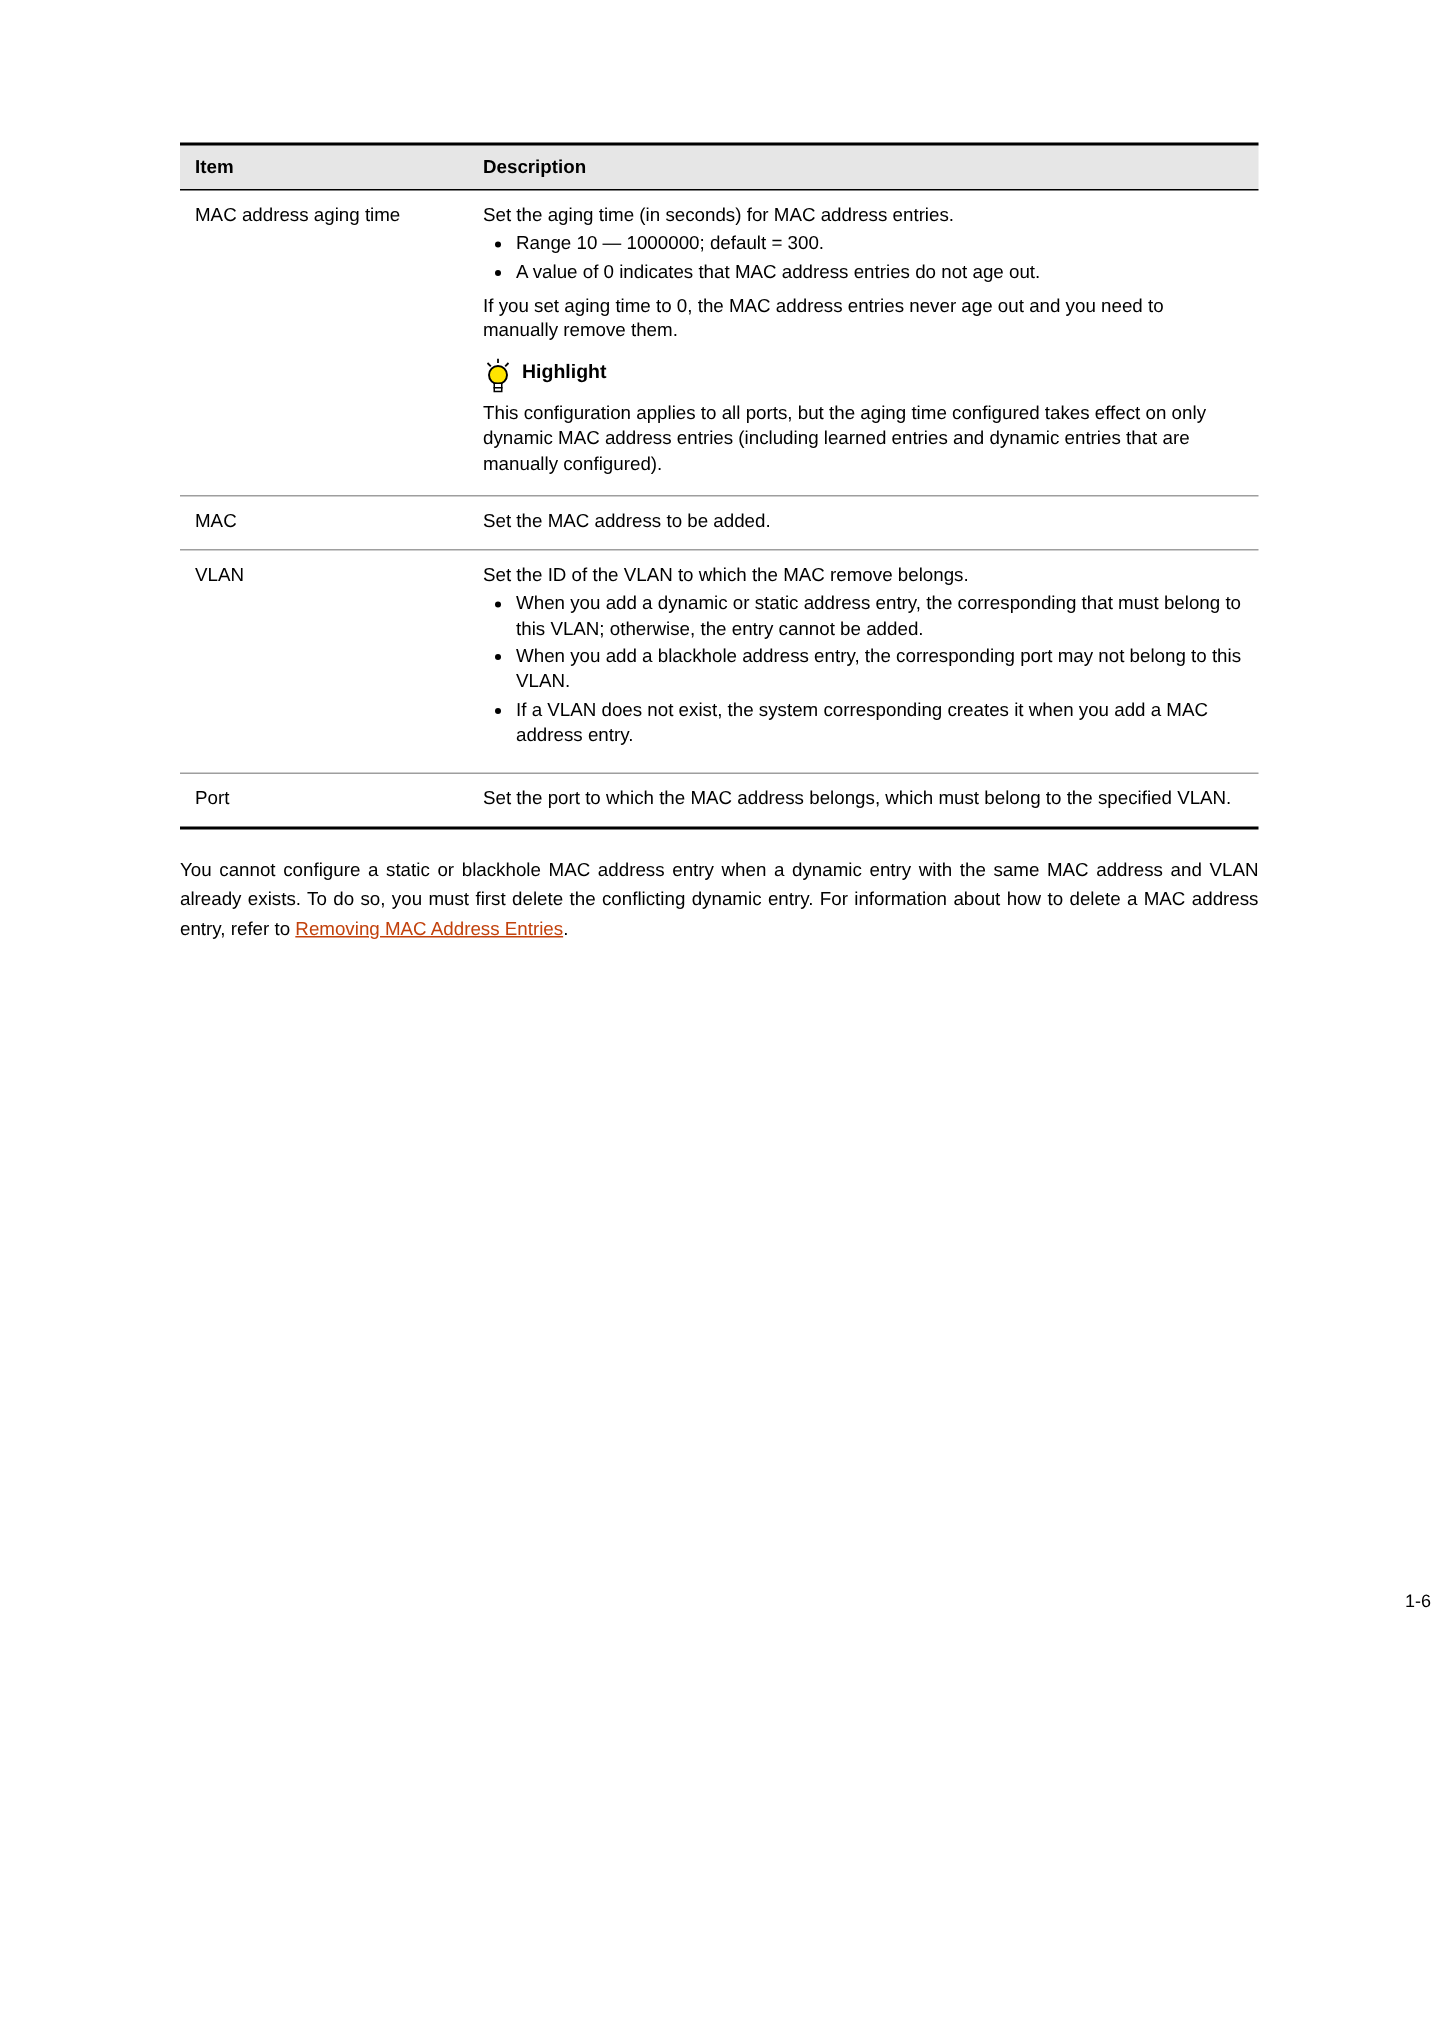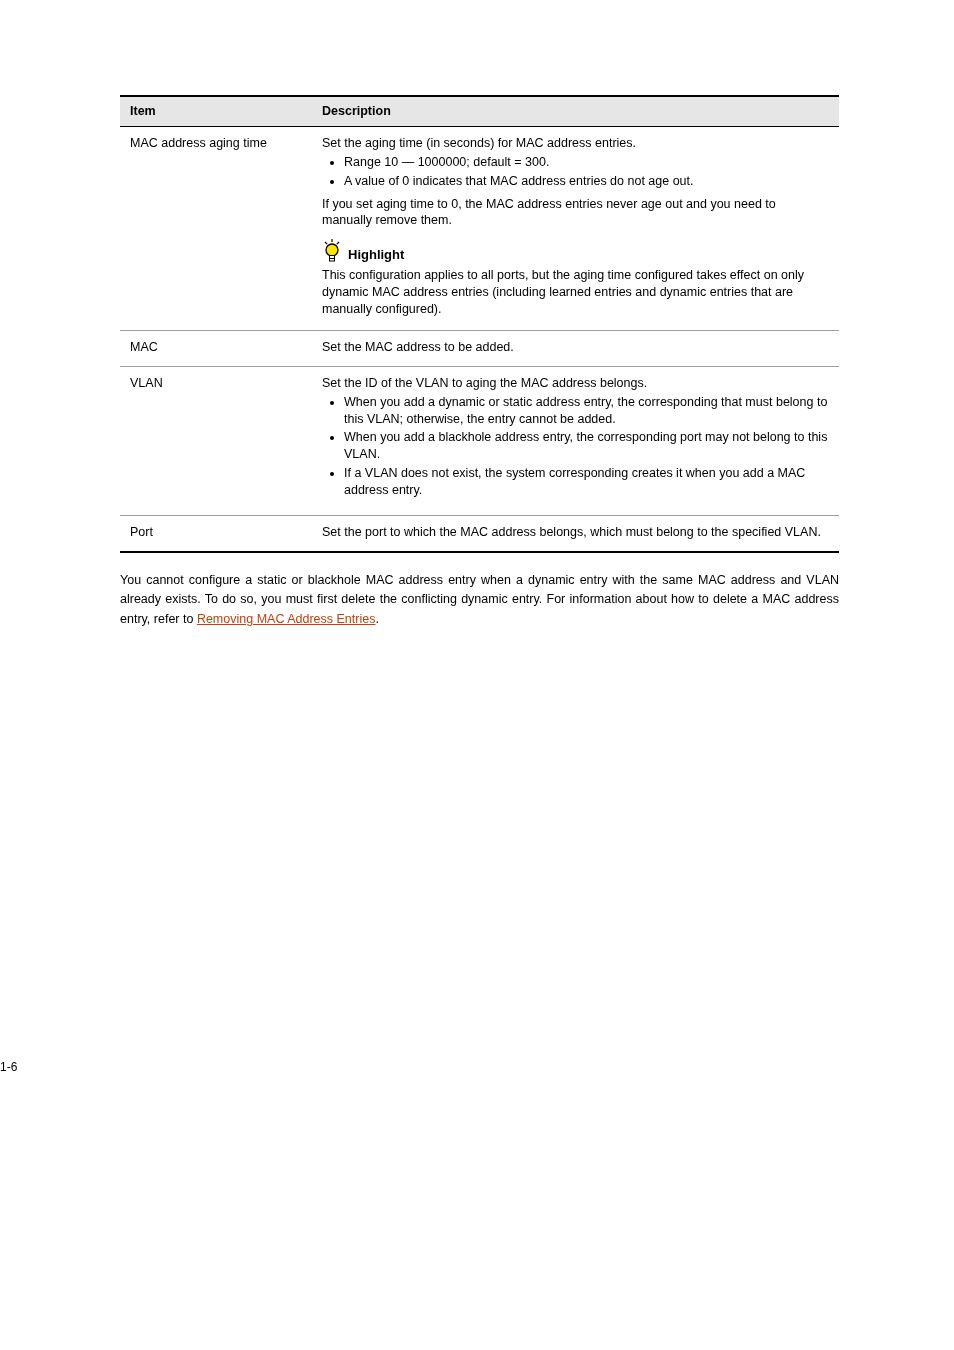--- a/index.html
+++ b/index.html
@@ -47,21 +47,21 @@
     padding-left: 22px;
   }
   ul.bullets li {
     margin: 2px 0;
   }
   .highlight-block {
     margin: 10px 0 2px 0;
   }
   .highlight-head {
     display: flex;
-    align-items: flex-end;
+    align-items: flex-start;
     gap: 6px;
     margin-bottom: 4px;
   }
   .bulb {
     flex: 0 0 auto;
   }
   .highlight-label {
     font-weight: bold;
     font-size: 13px;
   }
@@ -76,21 +76,21 @@
   }
   .link {
     color: #c2410c;
     text-decoration: underline;
   }
   .pagenum {
     position: absolute;
     bottom: 70px;
     left: 0;
     width: 100%;
-    text-align: left;
+    text-align: right;
     font-size: 12px;
   }
 </style>
 </head>
 <body>
 
 <div class="page">
 
   <table class="spec">
     <thead>
@@ -130,21 +130,21 @@
 
       <tr>
         <td class="label">MAC</td>
         <td>Set the MAC address to be added.</td>
       </tr>
 
 
       <tr>
         <td class="label">VLAN</td>
         <td>
-          <div>Set the ID of the VLAN to aging the MAC address belongs.</div>
+          <div>Set the ID of the VLAN to which the MAC remove belongs.</div>
           <ul class="bullets">
             <li>When you add a dynamic or static address entry, the corresponding that must belong to this VLAN; otherwise, the entry cannot be added.</li>
             <li>When you add a blackhole address entry, the corresponding port may not belong to this VLAN.</li>
             <li>If a VLAN does not exist, the system corresponding creates it when you add a MAC address entry.</li>
           </ul>
         </td>
       </tr>
 
       <tr>
         <td class="label">Port</td>

